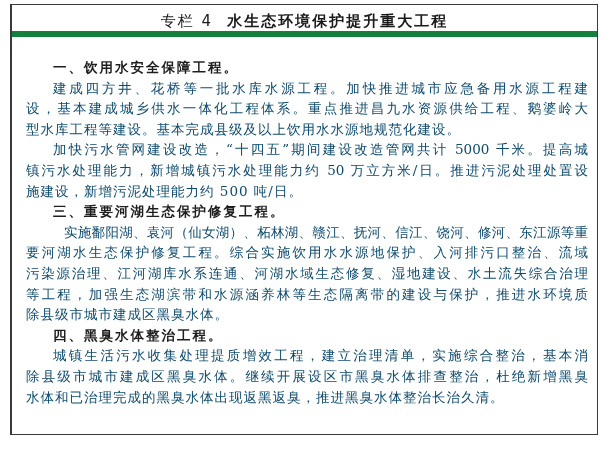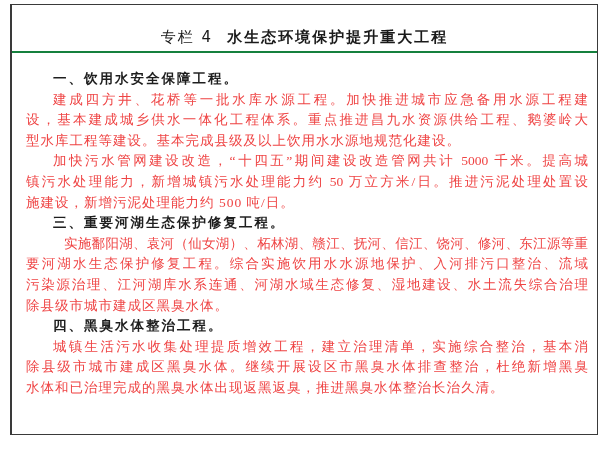--- a/index.html
+++ b/index.html
@@ -22,57 +22,56 @@
     width: 588px;
     height: 431px;
     border: 1px solid #3a3a3a;
     border-left-width: 2px;
     box-sizing: border-box;
     background: #ffffff;
   }
   .header {
     position: absolute;
     left: 0;
-    top: 16px;
+    top: 0;
     width: 100%;
     height: 32px;
-    border-bottom: 2px solid #15803d;
+    border-bottom: 6px solid #15803d;
     box-sizing: border-box;
     text-align: center;
   }
   .title {
     display: inline-block;
     margin-top: 7px;
     font-family: "DejaVu Sans", "Liberation Sans", sans-serif;
     font-weight: bold;
     font-size: 15px;
     letter-spacing: 2px;
     color: #1a1a1a;
     line-height: 18px;
   }
   .title .col-num {
     font-weight: normal;
     margin-right: 14px;
   }
   .body {
     position: absolute;
     left: 14px;
-    top: 64px;
+    top: 52px;
     width: 562px;
-    font-family: Liberation Serif, serif;
   }
   .line {
     height: 20.6px;
     line-height: 20.6px;
     font-size: 13.5px;
     white-space: nowrap;
     text-align: justify;
     text-align-last: justify;
     letter-spacing: 1px;
-    color: #ef4444;
+    color: #0c4a6e;
   }
   .line.last {
     text-align-last: left;
   }
   .line.indent {
     padding-left: 27px;
   }
   .line.heading {
     padding-left: 27px;
     text-align-last: left;
@@ -101,20 +100,21 @@
     <div class="line full last">型水库工程等建设。基本完成县级及以上饮用水水源地规范化建设。</div>
 
     <div class="line indent full"><span style="white-space: nowrap; letter-spacing: 0px;">加快污水管网建设改造，“十四五”期间建设改造管网共计 5000 千米。提高城</span></div>
     <div class="line full"><span style="white-space: nowrap; letter-spacing: 0px;">镇污水处理能力，新增城镇污水处理能力约 50 万立方米/日。推进污泥处理处置设</span></div>
     <div class="line full last">施建设，新增污泥处理能力约 500 吨/日。</div>
 
     <div class="line heading full">三、重要河湖生态保护修复工程。</div>
     <div class="line indent full"><span style="white-space: nowrap; letter-spacing: 0px; margin-left: 11px;">实施鄱阳湖、袁河（仙女湖）、柘林湖、赣江、抚河、信江、饶河、修河、东江源等重</span></div>
     <div class="line full"><span style="white-space: nowrap; letter-spacing: 0px;">要河湖水生态保护修复工程。综合实施饮用水水源地保护、入河排污口整治、流域</span></div>
     <div class="line full"><span style="white-space: nowrap; letter-spacing: 0px;">污染源治理、江河湖库水系连通、河湖水域生态修复、湿地建设、水土流失综合治理</span></div>
+    <div class="line full"><span style="white-space: nowrap; letter-spacing: 0px;">等工程，加强生态湖滨带和水源涵养林等生态隔离带的建设与保护，推进水环境质</span></div>
     <div class="line full last">除县级市城市建成区黑臭水体。</div>
 
     <div class="line heading full">四、黑臭水体整治工程。</div>
     <div class="line indent full"><span style="white-space: nowrap; letter-spacing: 0px;">城镇生活污水收集处理提质增效工程，建立治理清单，实施综合整治，基本消</span></div>
     <div class="line full"><span style="white-space: nowrap; letter-spacing: 0px;">除县级市城市建成区黑臭水体。继续开展设区市黑臭水体排查整治，杜绝新增黑臭</span></div>
     <div class="line full last">水体和已治理完成的黑臭水体出现返黑返臭，推进黑臭水体整治长治久清。</div>
   </div>
 </div>
 
 </body></html>

